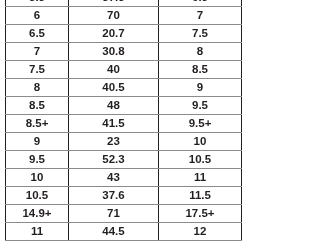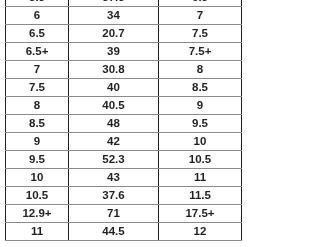--- a/index.html
+++ b/index.html
@@ -66,32 +66,27 @@
       <col class="col-c">
     </colgroup>
     <tbody id="size-table-body">
         <tr>
           <td>5.5</td>
           <td>37.5</td>
           <td>6.5</td>
         </tr>
         <tr>
           <td>6</td>
-          <td>34</td>
+          <td>70</td>
           <td>7</td>
         </tr>
         <tr>
           <td>6.5</td>
           <td>20.7</td>
           <td>7.5</td>
-        </tr>
-        <tr>
-          <td>6.5+</td>
-          <td>39</td>
-          <td>7.5+</td>
         </tr>
         <tr>
           <td>7</td>
           <td>30.8</td>
           <td>8</td>
         </tr>
         <tr>
           <td>7.5</td>
           <td>40</td>
           <td>8.5</td>
@@ -100,41 +95,46 @@
           <td>8</td>
           <td>40.5</td>
           <td>9</td>
         </tr>
         <tr>
           <td>8.5</td>
           <td>48</td>
           <td>9.5</td>
         </tr>
         <tr>
+          <td>8.5+</td>
+          <td>41.5</td>
+          <td>9.5+</td>
+        </tr>
+        <tr>
           <td>9</td>
-          <td>42</td>
+          <td>23</td>
           <td>10</td>
         </tr>
         <tr>
           <td>9.5</td>
           <td>52.3</td>
           <td>10.5</td>
         </tr>
         <tr>
           <td>10</td>
           <td>43</td>
           <td>11</td>
         </tr>
         <tr>
           <td>10.5</td>
           <td>37.6</td>
           <td>11.5</td>
         </tr>
         <tr>
-          <td>12.9+</td>
+          <td>14.9+</td>
           <td>71</td>
           <td>17.5+</td>
         </tr>
         <tr>
           <td>11</td>
           <td>44.5</td>
           <td>12</td>
         </tr>
       </tbody>
   </table>

